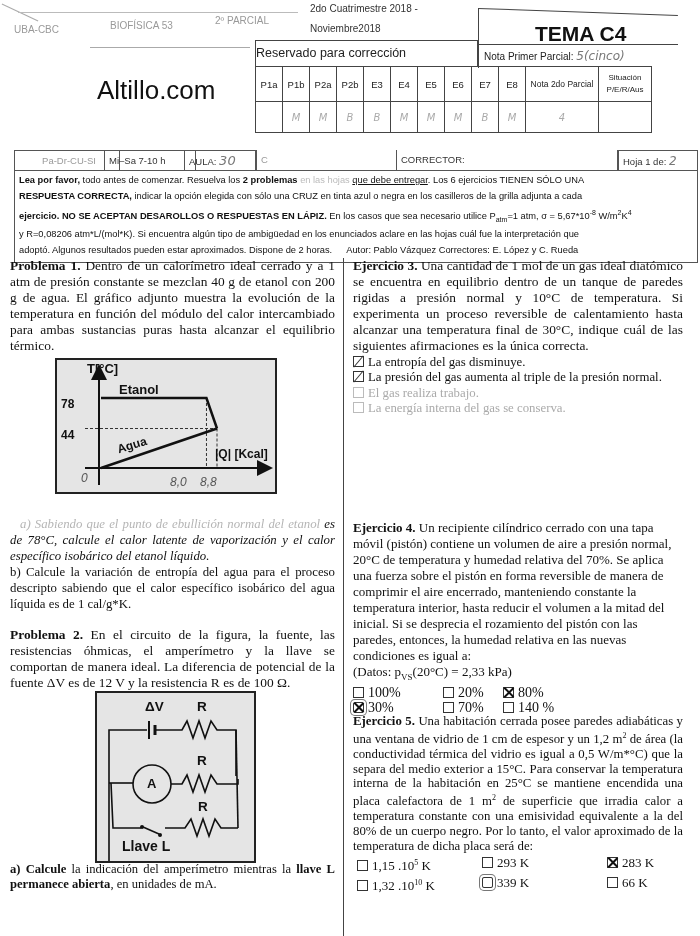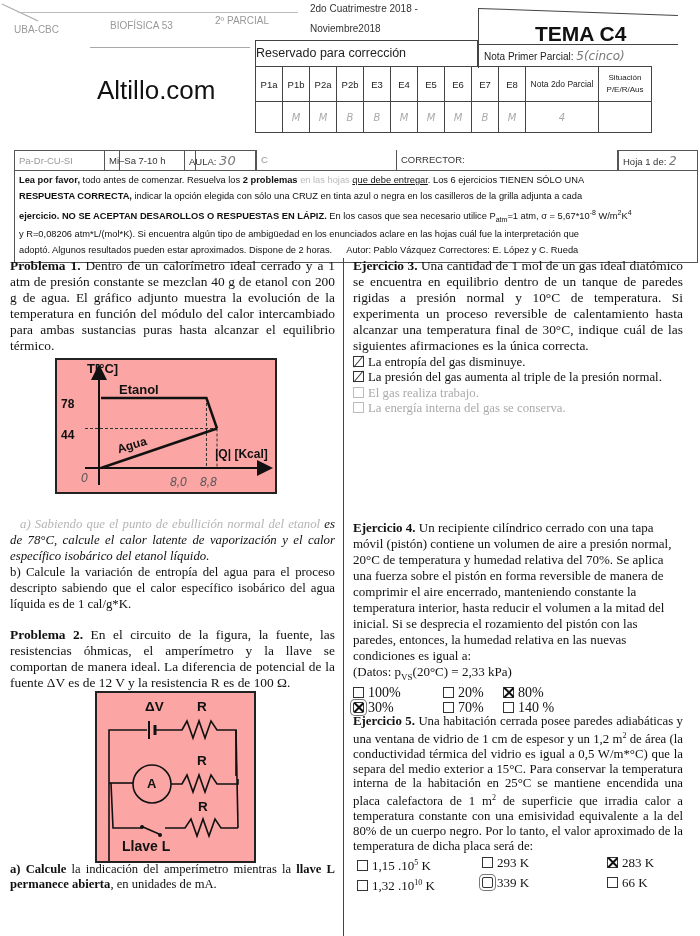--- a/index.html
+++ b/index.html
@@ -54,21 +54,21 @@
   .box.checked::after { transform: rotate(-45deg); }
   .box.slash::before {
     content: ""; position: absolute; left: 4px; top: -3px; width: 1px; height: 15px; background: #333; transform: rotate(40deg);
   }
   .box.circled { border-radius: 2px; box-shadow: 0 0 0 2px #fff, 0 0 0 3px #777; }
   .box.faint { border-color: #bbb; }
 
   .opts-grid { display: grid; grid-template-columns: 90px 60px 90px; }
   .opts-grid3 { display: grid; grid-template-columns: 125px 125px 80px; }
 
-  .fig { position: absolute; border: 2px solid #222; background: #fca5a5; }
+  .fig { position: absolute; border: 2px solid #222; background: #e5e5e5; }
 </style>
 </head>
 <body>
 
 <div class="line" style="left:0;top:12px;width:40px;height:1px;transform:rotate(25deg);background:#aaa;"></div>
 <div class="line" style="left:18px;top:12px;width:280px;height:1px;background:#bbb;"></div>
 <div class="abs hdr-small" style="left:14px;top:24px;">UBA-CBC</div>
 <div class="abs hdr-small" style="left:110px;top:20px;">BIOFÍSICA 53</div>
 <div class="abs hdr-small" style="left:215px;top:15px;">2º PARCIAL</div>
 <div class="abs hdr-dark" style="left:310px;top:3px;">2do Cuatrimestre 2018 -</div>
@@ -112,21 +112,21 @@
     <td>M</td>
     <td>M</td>
     <td>B</td>
     <td>M</td>
     <td>4</td>
     <td></td>
   </tr>
 </tbody>
   </table>
 
-<div class="rowbox" style="left:14px;width:106px;color:#999;">Pa-Dr-CU-SI</div>
+<div class="rowbox" style="left:14px;width:106px;color:#999;text-align:center;">Pa-Dr-CU-SI</div>
 <div class="rowbox" style="left:104px;width:92px;">Mi–Sa 7-10 h</div>
 <div class="rowbox" style="left:184px;width:72px;">
   <span>AULA:</span>
   <span class="hand" style="font-size:13px;">30</span>
 </div>
 <div class="rowbox" style="left:256px;width:40px;border-right:none;border-top:none;color:#999;">C</div>
 <div class="rowbox" style="left:396px;width:222px;border-top:none;">CORRECTOR:</div>
 <div class="rowbox" style="left:618px;width:80px;">
   <span>Hoja 1 de:</span>
   <span class="hand" style="font-size:12px;">2</span>

